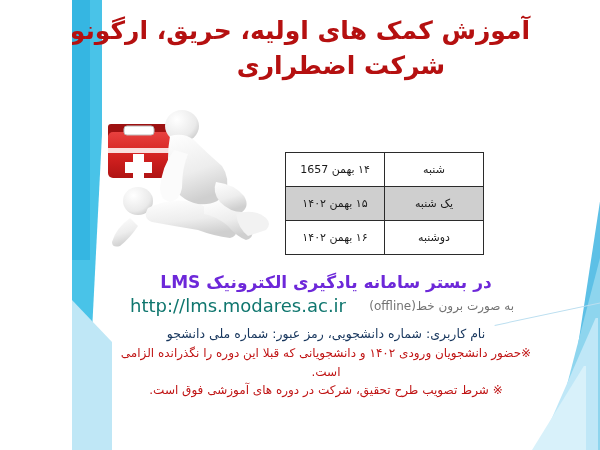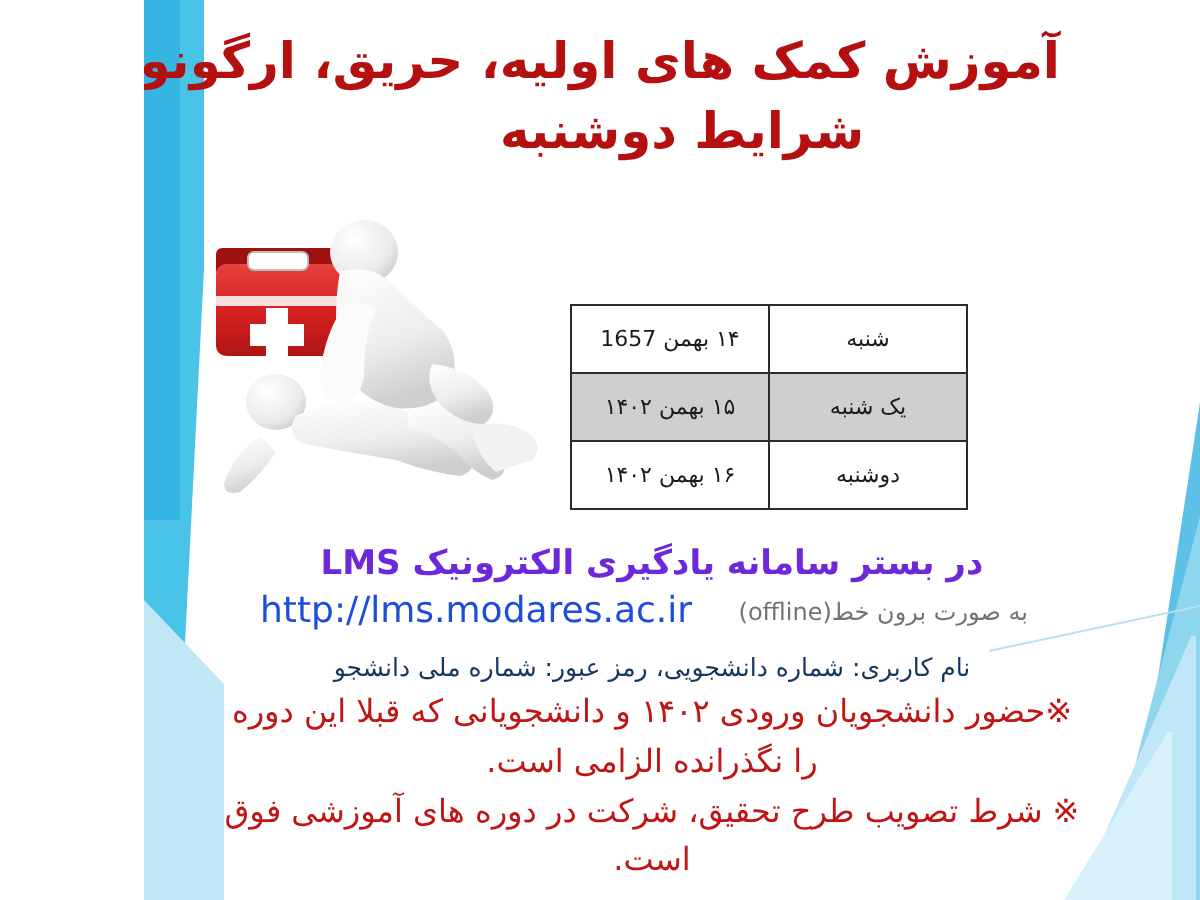--- a/index.html
+++ b/index.html
@@ -205,37 +205,37 @@
     top: 4px;
     color: #737373;
     font-size: 12px;
     font-weight: normal;
     direction: rtl;
   }
   .url-text {
     position: absolute;
     left: 22px;
     top: 0;
-    color: #1d4ed8;
+    color: #0f766e;
     font-size: 18px;
     direction: ltr;
     font-family: "DejaVu Sans", "Liberation Sans", sans-serif;
   }
   .credentials-line {
     text-align: center;
     color: #17365d;
     font-size: 12.5px;
     line-height: 1.5;
     direction: rtl;
     margin-top: 2px;
   }
   .note-line {
     text-align: center;
     color: #c01515;
-    font-size: 16px;
+    font-size: 12px;
     line-height: 1.55;
     direction: rtl;
   }
 </style>
 </head>
 <body>
 
 <div id="slide">
 
   <div class="bg-layer">
@@ -251,21 +251,21 @@
     <div class="facet f-light-2"></div>
     <div class="facet f-pale-1"></div>
     <div class="facet f-pale-2"></div>
     <div class="facet f-sliver-top"></div>
     <div class="facet f-hairline"></div>
     <div class="facet f-diag-line"></div>
   </div>
 
   <div class="title-block">
     <div class="title-line">آموزش کمک های اولیه، حریق، ارگونومی،</div>
-    <div class="title-line second">شرایط دوشنبه</div>
+    <div class="title-line second">شرکت اضطراری</div>
   </div>
 
   <div class="illustration">
     <svg viewBox="0 0 196 160" width="196" height="160">
       <defs>
         <linearGradient id="kitGrad" x1="0" y1="0" x2="0" y2="1">
           <stop offset="0%" stop-color="#e8413f"></stop>
           <stop offset="55%" stop-color="#d2201f"></stop>
           <stop offset="100%" stop-color="#b01414"></stop>
         </linearGradient>

